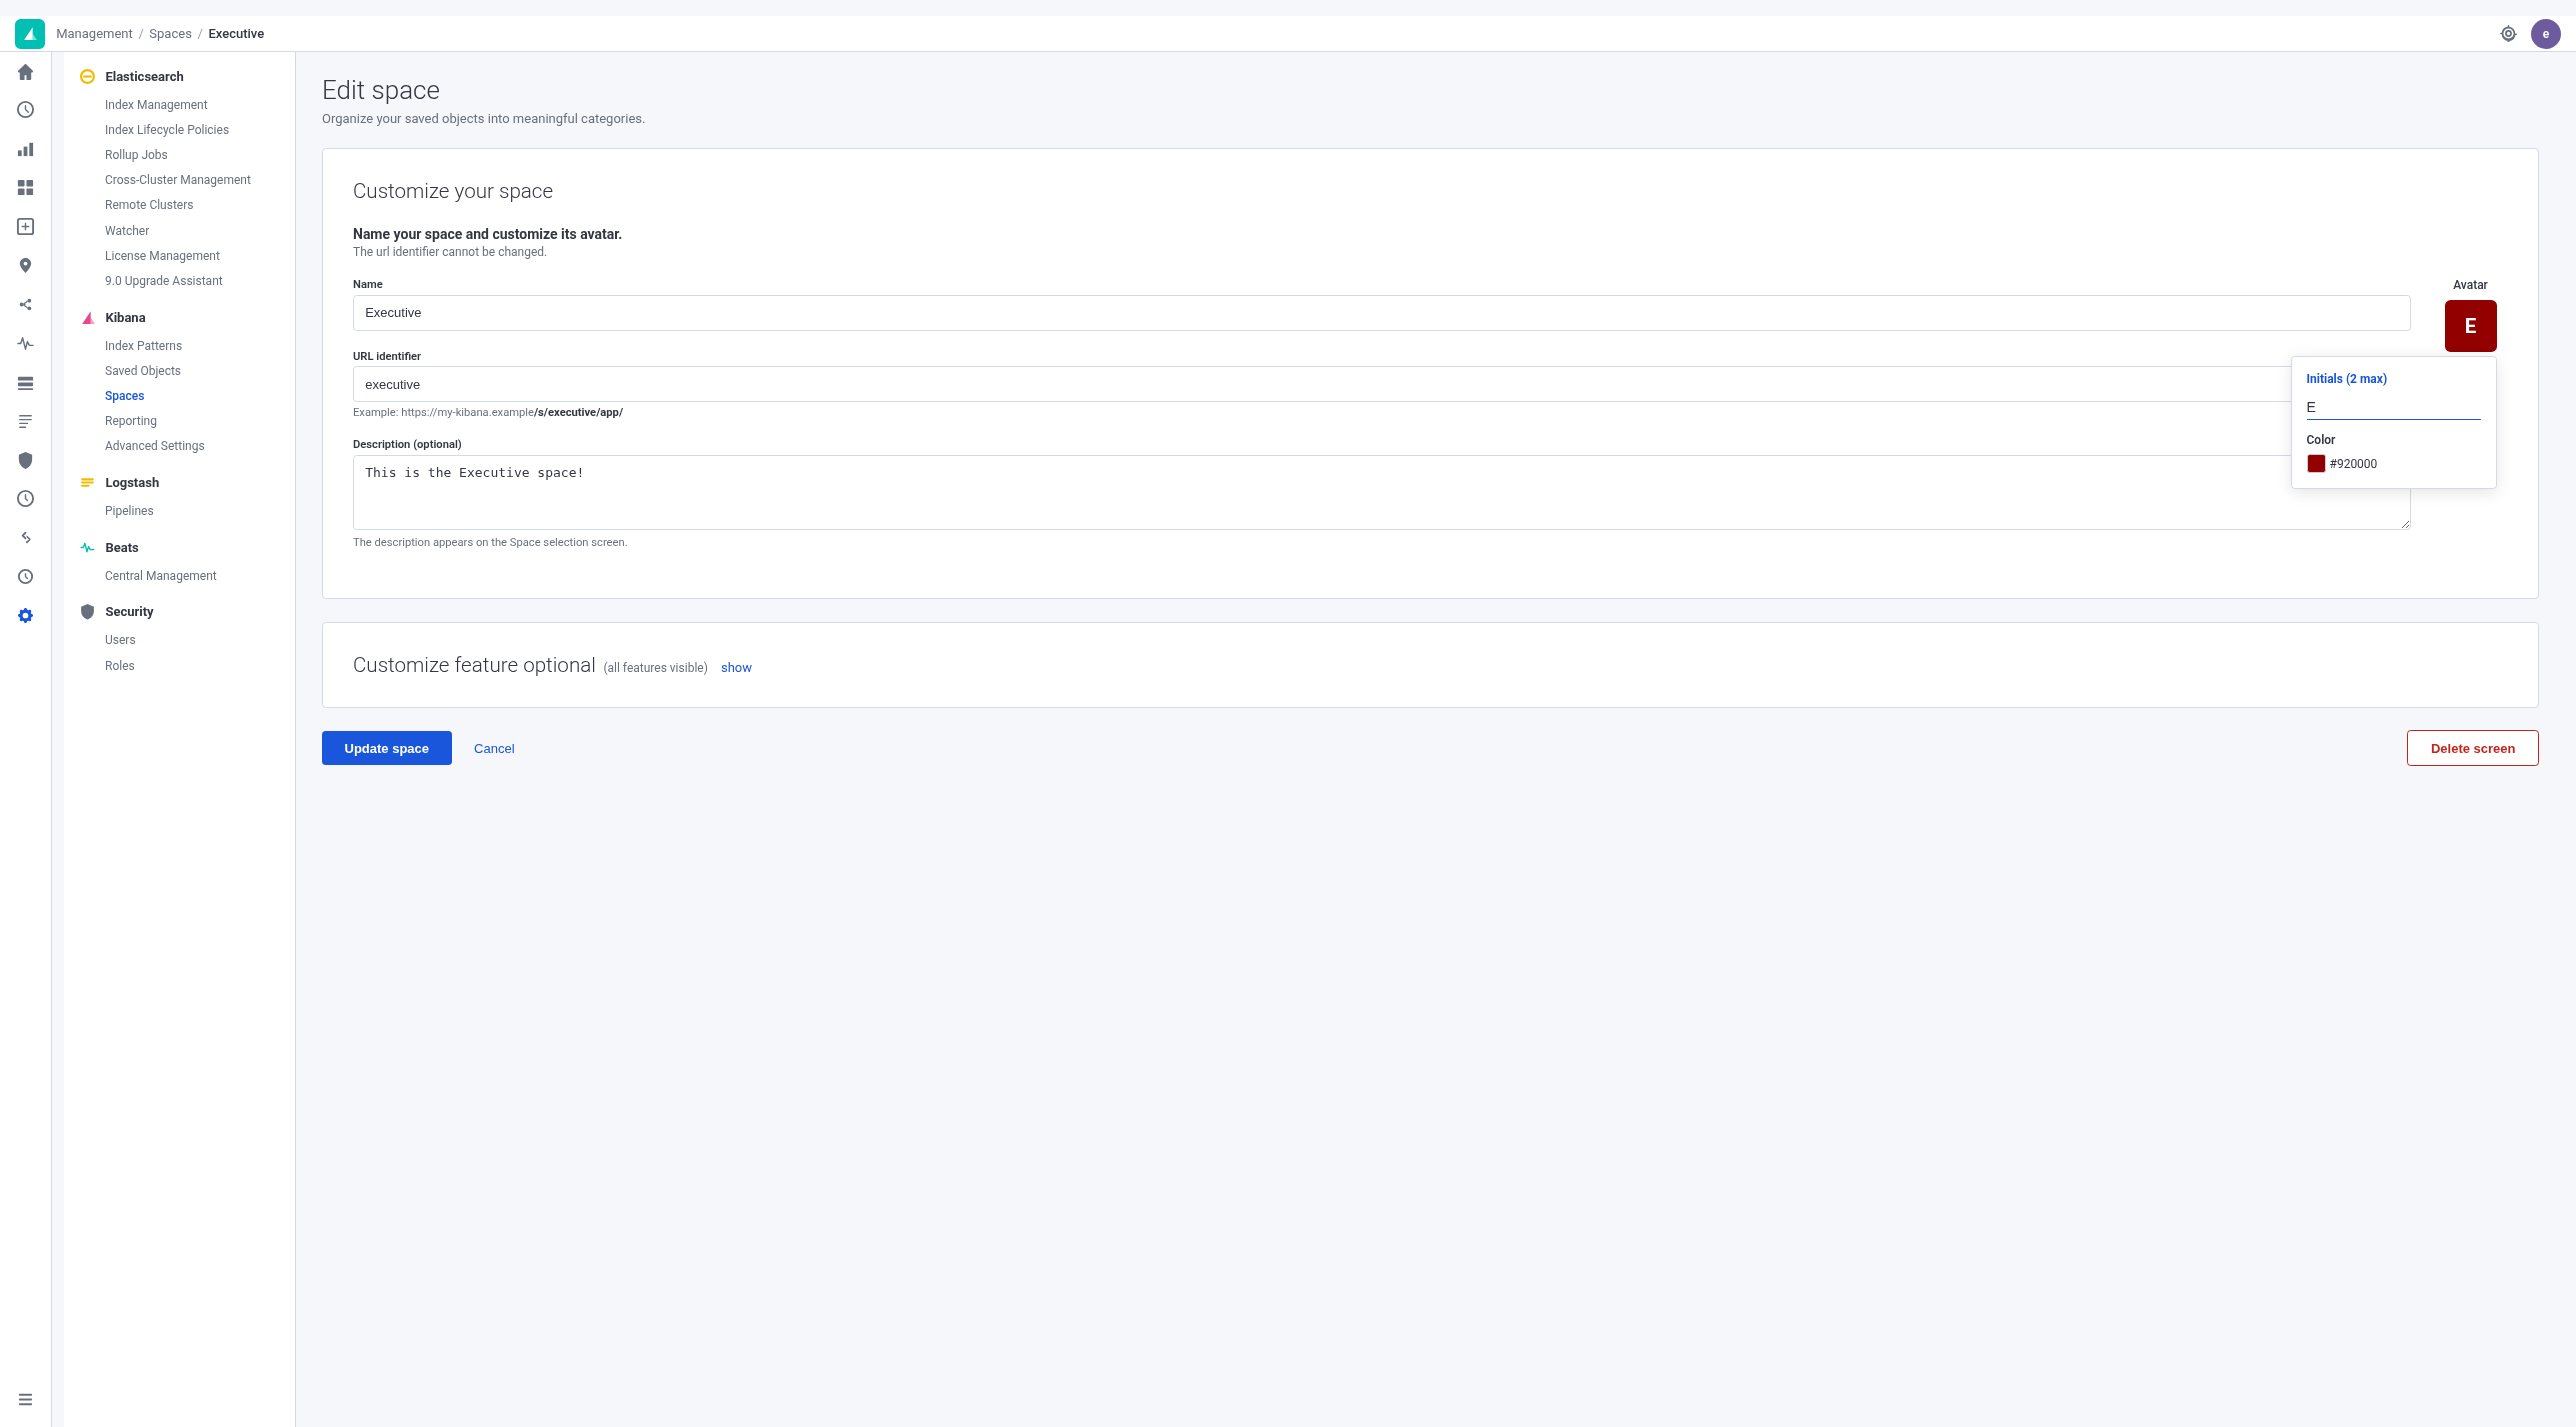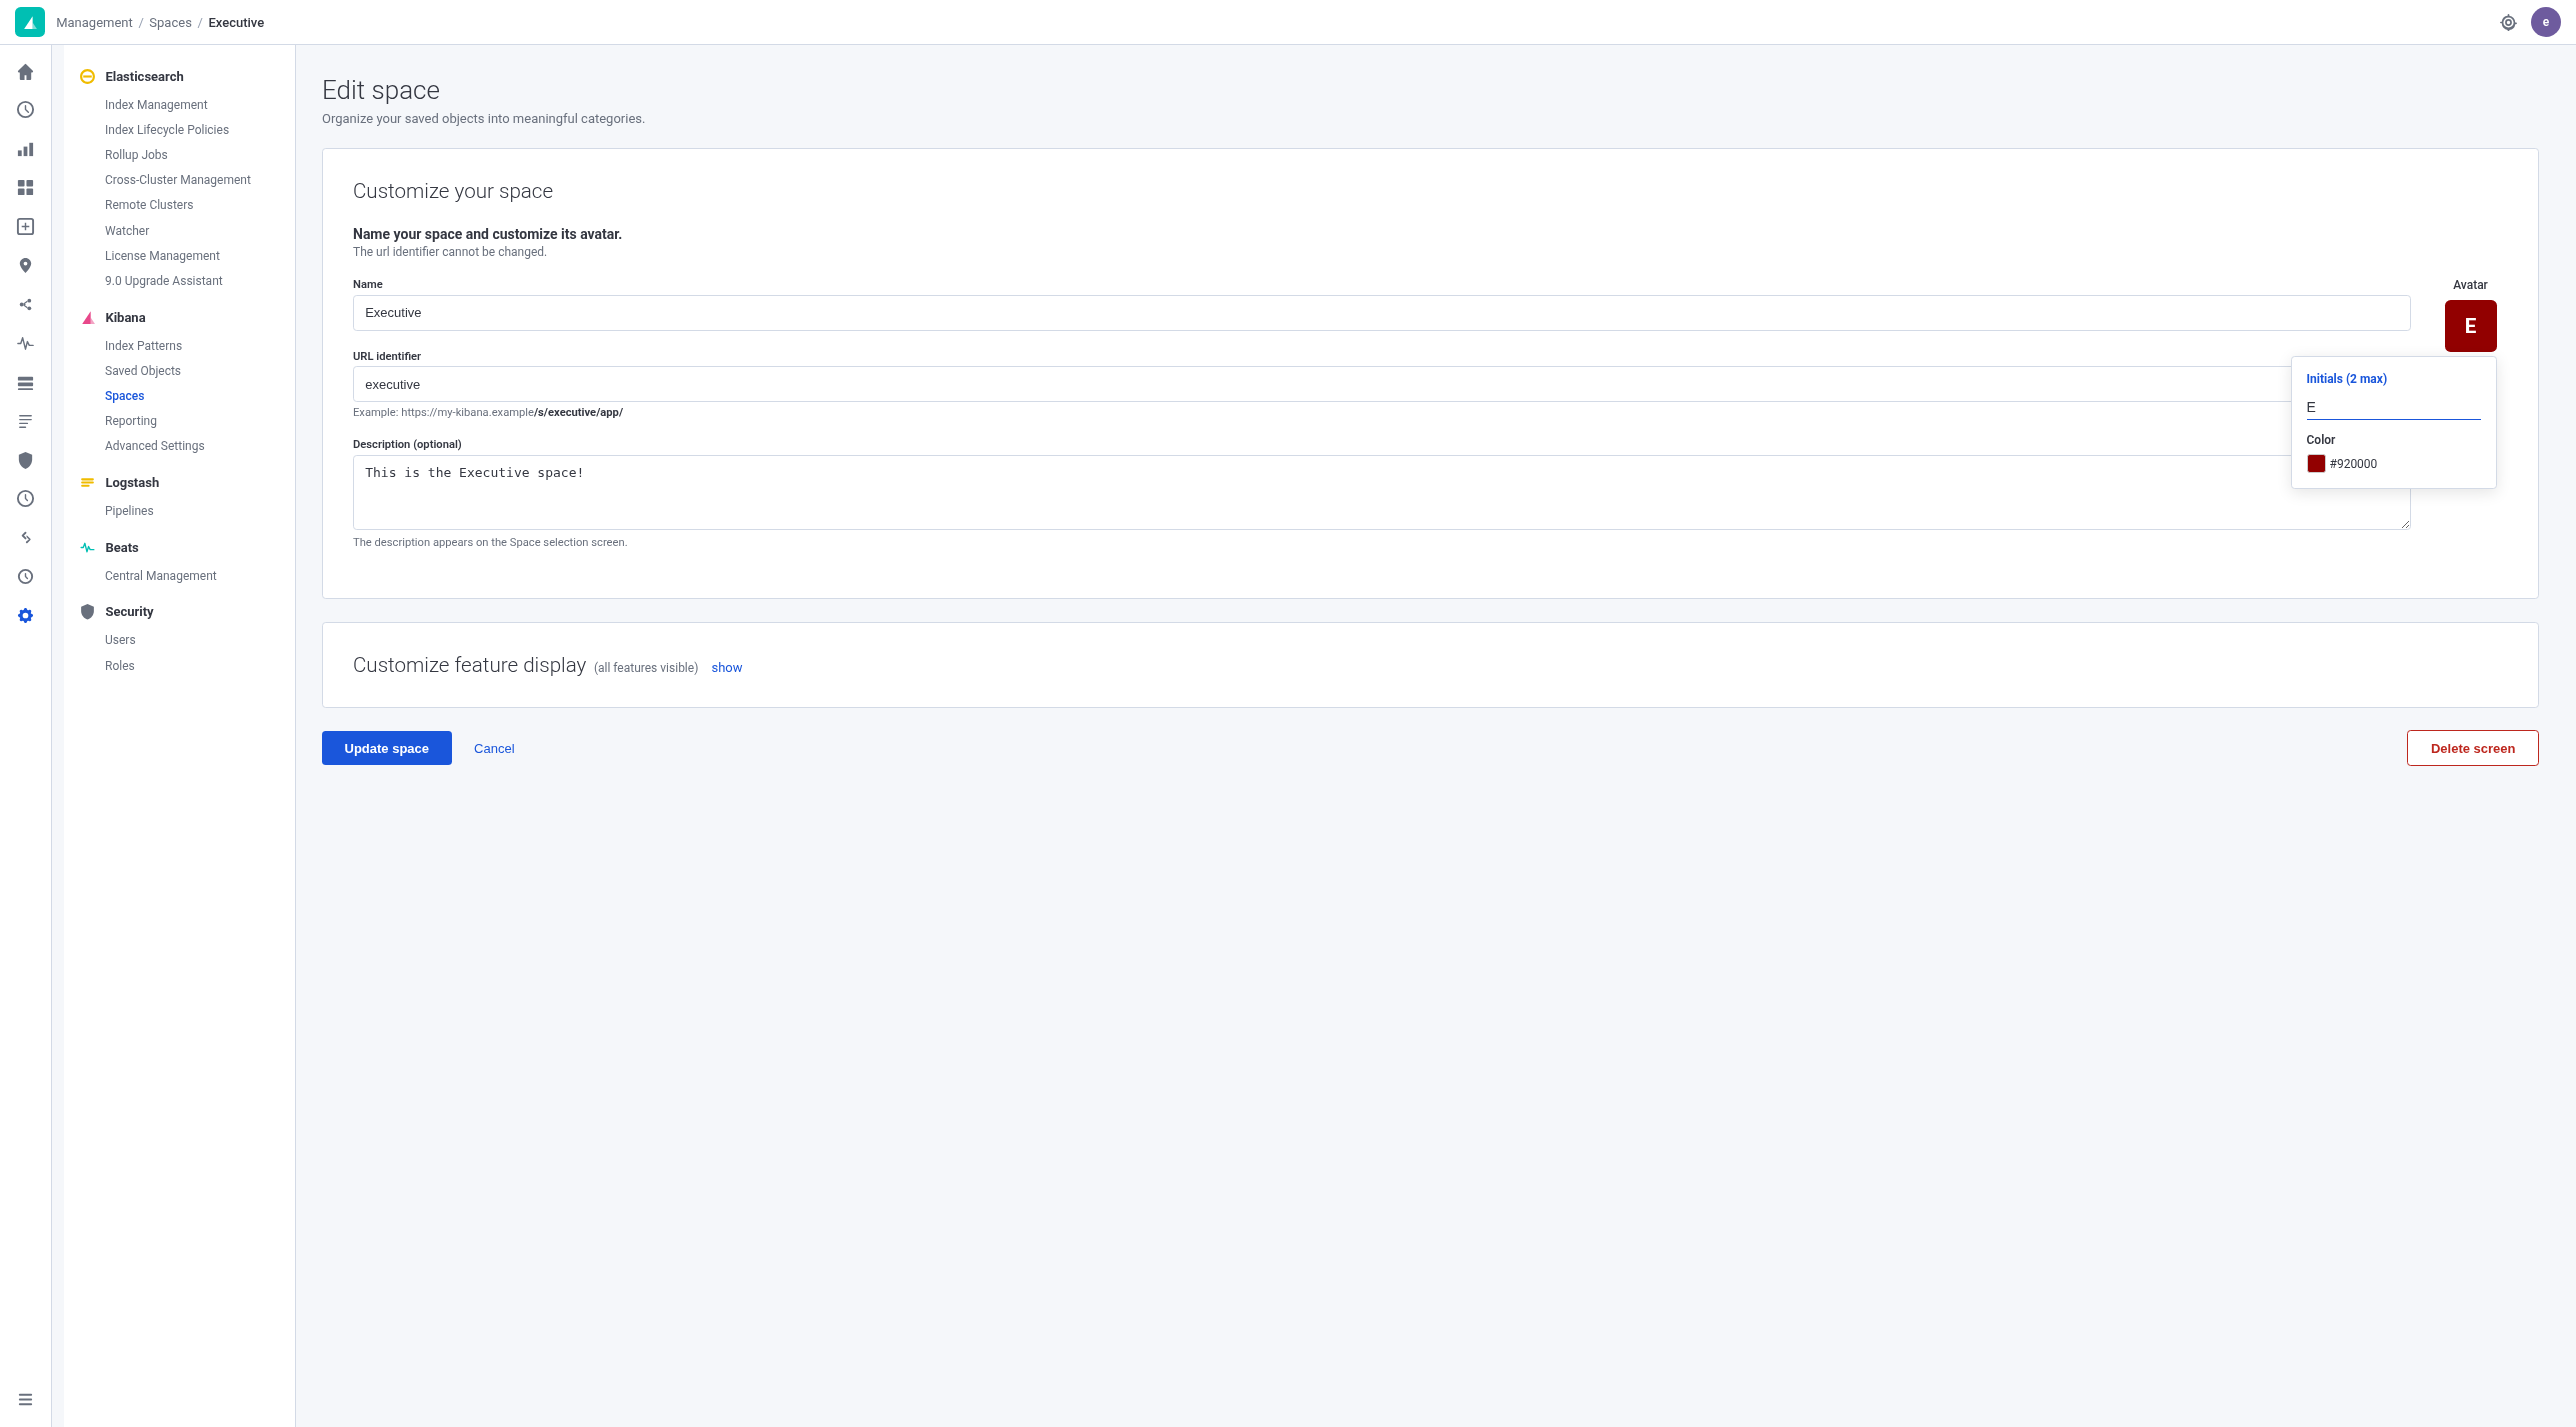--- a/index.html
+++ b/index.html
@@ -1,22 +1,22 @@
 <!DOCTYPE html>
 <html style="font-size:15px"><head>
   <meta charset="utf-8">
   <style>
     * { box-sizing: border-box; margin: 0; padding: 0; }
     body { font-family: -apple-system, BlinkMacSystemFont, 'Segoe UI', Roboto, sans-serif; background: #f5f7fa; color: #343741; font-size: 13px; }
 
     
     .topnav {
-      display: flex; align-items: center; height: 45px;
+      display: flex; align-items: center; height: 36px;
       background: #fff; border-bottom: 0.9px solid #d3dae6;
-      padding: 0 15px; position: fixed; top: 0; left: 0; right: 0; z-index: 100;
+      padding: 0 15px; position: fixed; top: 16px; left: 0; right: 0; z-index: 100;
     }
     .topnav-kibana-icon {
       width: 30px; height: 30px; background: #00bfb3; border-radius: 5.6px;
       display: flex; align-items: center; justify-content: center; color: #fff; font-weight: bold; font-size: 13px; margin-right: 11.2px;
     }
     .topnav-breadcrumb { display: flex; align-items: center; font-size: 13px; color: #69707d; }
     .topnav-breadcrumb a { color: #69707d; text-decoration: none; }
     .topnav-breadcrumb .sep { margin: 0 5.6px; color: #98a2b3; }
     .topnav-breadcrumb .current { color: #343741; font-weight: 500; }
     .topnav-right { margin-left: auto; display: flex; align-items: center; gap: 7.5px; }
@@ -398,21 +398,21 @@
                 <span class="color-hex">#920000</span>
               </div>
             </div>
           </div>
         </div>
       </div>
     </div>
 
     <div class="card">
       <div style="display:flex; align-items:baseline; gap:7.5px;">
-        <span class="feature-title">Customize feature display</span>
+        <span class="feature-title">Customize feature optional</span>
         <span class="feature-subtitle">(all features visible)</span>
         <a class="feature-show-link">show</a>
       </div>
     </div>
 
     <div class="bottom-bar">
       <button class="btn-primary">Update space</button>
       <button class="btn-link">Cancel</button>
       <button class="btn-danger">Delete screen</button>
     </div>

